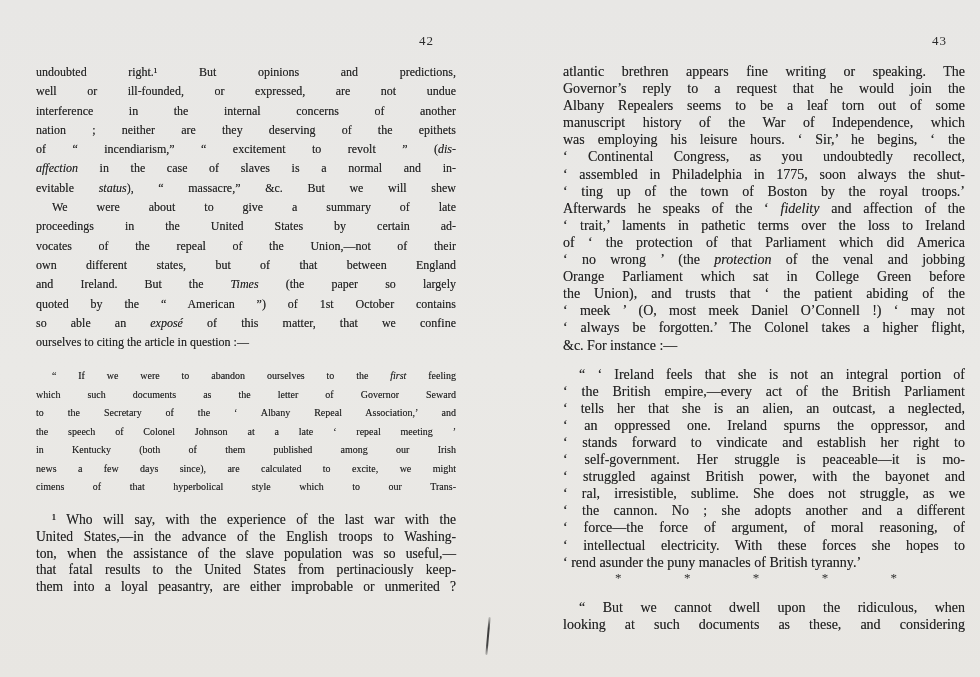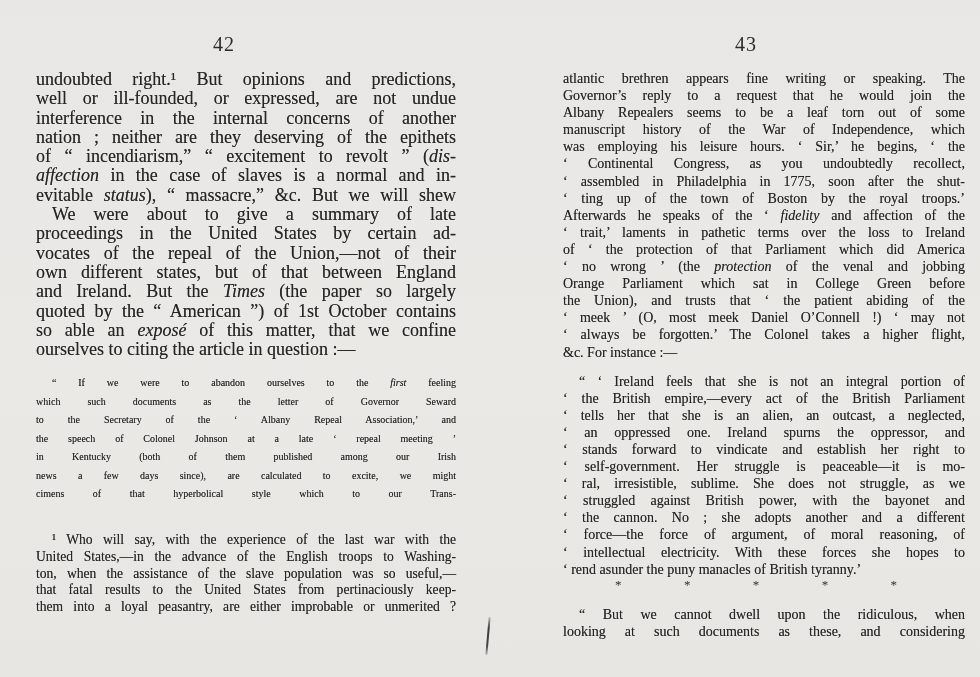--- a/index.html
+++ b/index.html
@@ -12,39 +12,39 @@
   }
   .scan {
     position:absolute; inset:0;
     background:linear-gradient(180deg, #e8e7e5 0%, #eae9e6 55%, #e8e6e2 100%);
   }
   .page { position:absolute; }
   .page-left  { left:36px;  top:33px; width:420px; }
   .page-right { left:563px; top:33px; width:402px; }
 
   .folio {
-    text-align:center; font-size:20px; letter-spacing:1px;
+    text-align:right; font-size:13px; letter-spacing:1px;
     color:#2b2b2b; position:relative;
   }
   .folio-l { left:-22px; }
   .folio-r { left:-18px; }
 
   .block { text-rendering:optimizeLegibility; }
   .tl {
     text-align:justify; text-align-last:justify; -moz-text-align-last:justify;
     text-justify:inter-word;
     text-shadow:0 0 0.4px rgba(35,35,35,0.55);
   }
   .tl.end { text-align-last:left; -moz-text-align-last:left; }
   .tl.ind { text-indent:16px; }
 
-  .main     { margin-top:14px; font-size:18px; line-height:19.3px; }
+  .main     { margin-top:14px; font-size:12px; line-height:19.3px; }
   .main2    { margin-top:0; }
   .quoteblk { margin-top:15px; font-size:10px; line-height:18.5px; }
-  .footnote { margin-top:28px; font-size:13.6px; line-height:16.8px; }
+  .footnote { margin-top:15px; font-size:13.6px; line-height:16.8px; }
 
   .rtext    { font-size:14px; line-height:17.1px; }
   .rt1      { margin-top:14px; }
   .rt2      { margin-top:12px; }
   .rt3      { margin-top:14px; }
 
   .stars {
     display:flex; justify-content:space-between;
     padding:1px 68px 0 52px;
     font-size:13px; line-height:12px; height:13px;
@@ -105,41 +105,41 @@
 
   <div class="page page-right">
     <div class="folio folio-r">43</div>
     <div class="block rtext rt1">
         <div class="tl">atlantic brethren appears fine writing or speaking.  The</div>
         <div class="tl">Governor’s reply to a request that he would join the</div>
         <div class="tl">Albany Repealers seems to be a leaf torn out of some</div>
         <div class="tl">manuscript history of the War of Independence, which</div>
         <div class="tl">was employing his leisure hours.  ‘ Sir,’ he begins, ‘ the</div>
         <div class="tl">‘ Continental Congress, as you undoubtedly recollect,</div>
-        <div class="tl">‘ assembled in Philadelphia in 1775, soon after the shut-</div>
+        <div class="tl">‘ assembled in Philadelphia in 1775, soon always the shut-</div>
         <div class="tl">‘ ting up of the town of Boston by the royal troops.’</div>
         <div class="tl">Afterwards he speaks of the ‘ <i>fidelity</i> and affection of the</div>
         <div class="tl">‘ trait,’ laments in pathetic terms over the loss to Ireland</div>
         <div class="tl">of ‘ the protection of that Parliament which did America</div>
         <div class="tl">‘ no wrong ’ (the <i>protection</i> of the venal and jobbing</div>
         <div class="tl">Orange Parliament which sat in College Green before</div>
         <div class="tl">the Union), and trusts that ‘ the patient abiding of the</div>
         <div class="tl">‘ meek ’ (O, most meek Daniel O’Connell !) ‘ may not</div>
         <div class="tl">‘ always be forgotten.’  The Colonel takes a higher flight,</div>
         <div class="tl end">&amp;c.  For instance :—</div>
       </div>
     <div class="block rtext rt2">
         <div class="tl ind">“ ‘ Ireland feels that she is not an integral portion of</div>
         <div class="tl">‘ the British empire,—every act of the British Parliament</div>
         <div class="tl">‘ tells her that she is an alien, an outcast, a neglected,</div>
         <div class="tl">‘ an oppressed one.  Ireland spurns the oppressor, and</div>
         <div class="tl">‘ stands forward to vindicate and establish her right to</div>
         <div class="tl">‘ self-government.  Her struggle is peaceable—it is mo-</div>
+        <div class="tl">‘ struggled against British power, with the bayonet and</div>
         <div class="tl">‘ ral, irresistible, sublime.  She does not struggle, as we</div>
-        <div class="tl">‘ struggled against British power, with the bayonet and</div>
         <div class="tl">‘ the cannon.  No ; she adopts another and a different</div>
         <div class="tl">‘ force—the force of argument, of moral reasoning, of</div>
         <div class="tl">‘ intellectual electricity.  With these forces she hopes to</div>
         <div class="tl end">‘ rend asunder the puny manacles of British tyranny.’</div>
       </div>
     <div class="stars">
       <span>*</span>
       <span>*</span>
       <span>*</span>
       <span>*</span>

